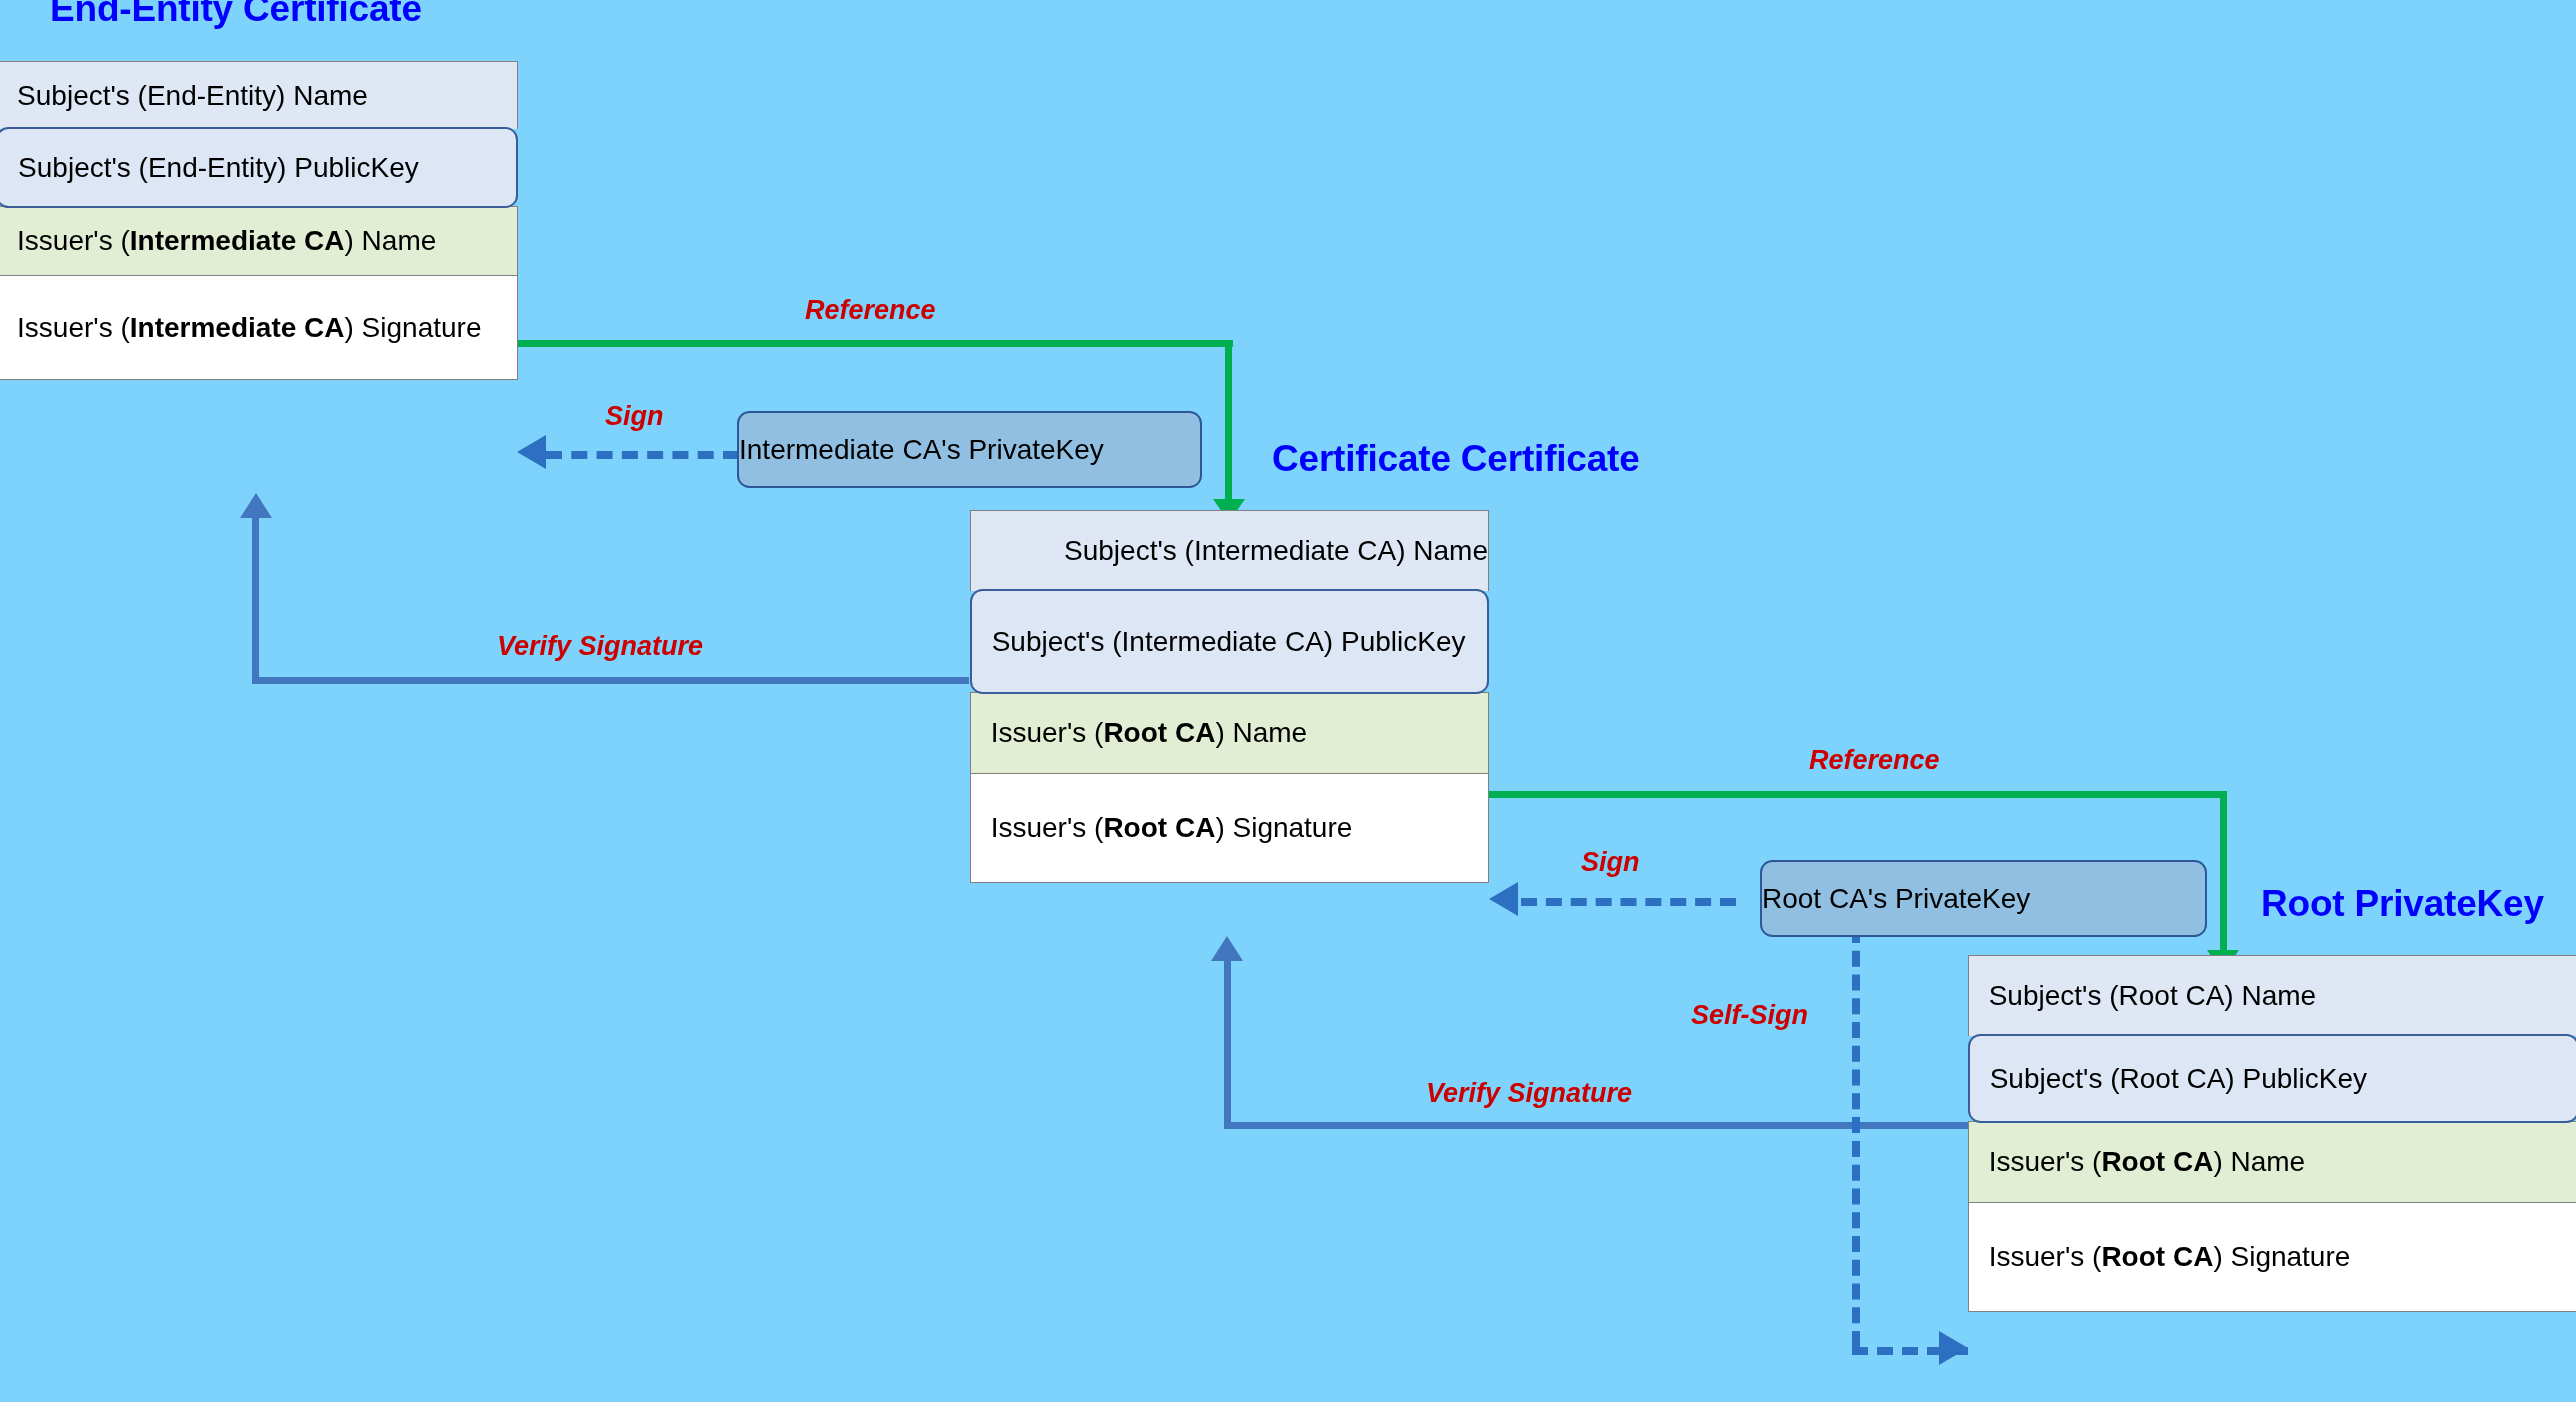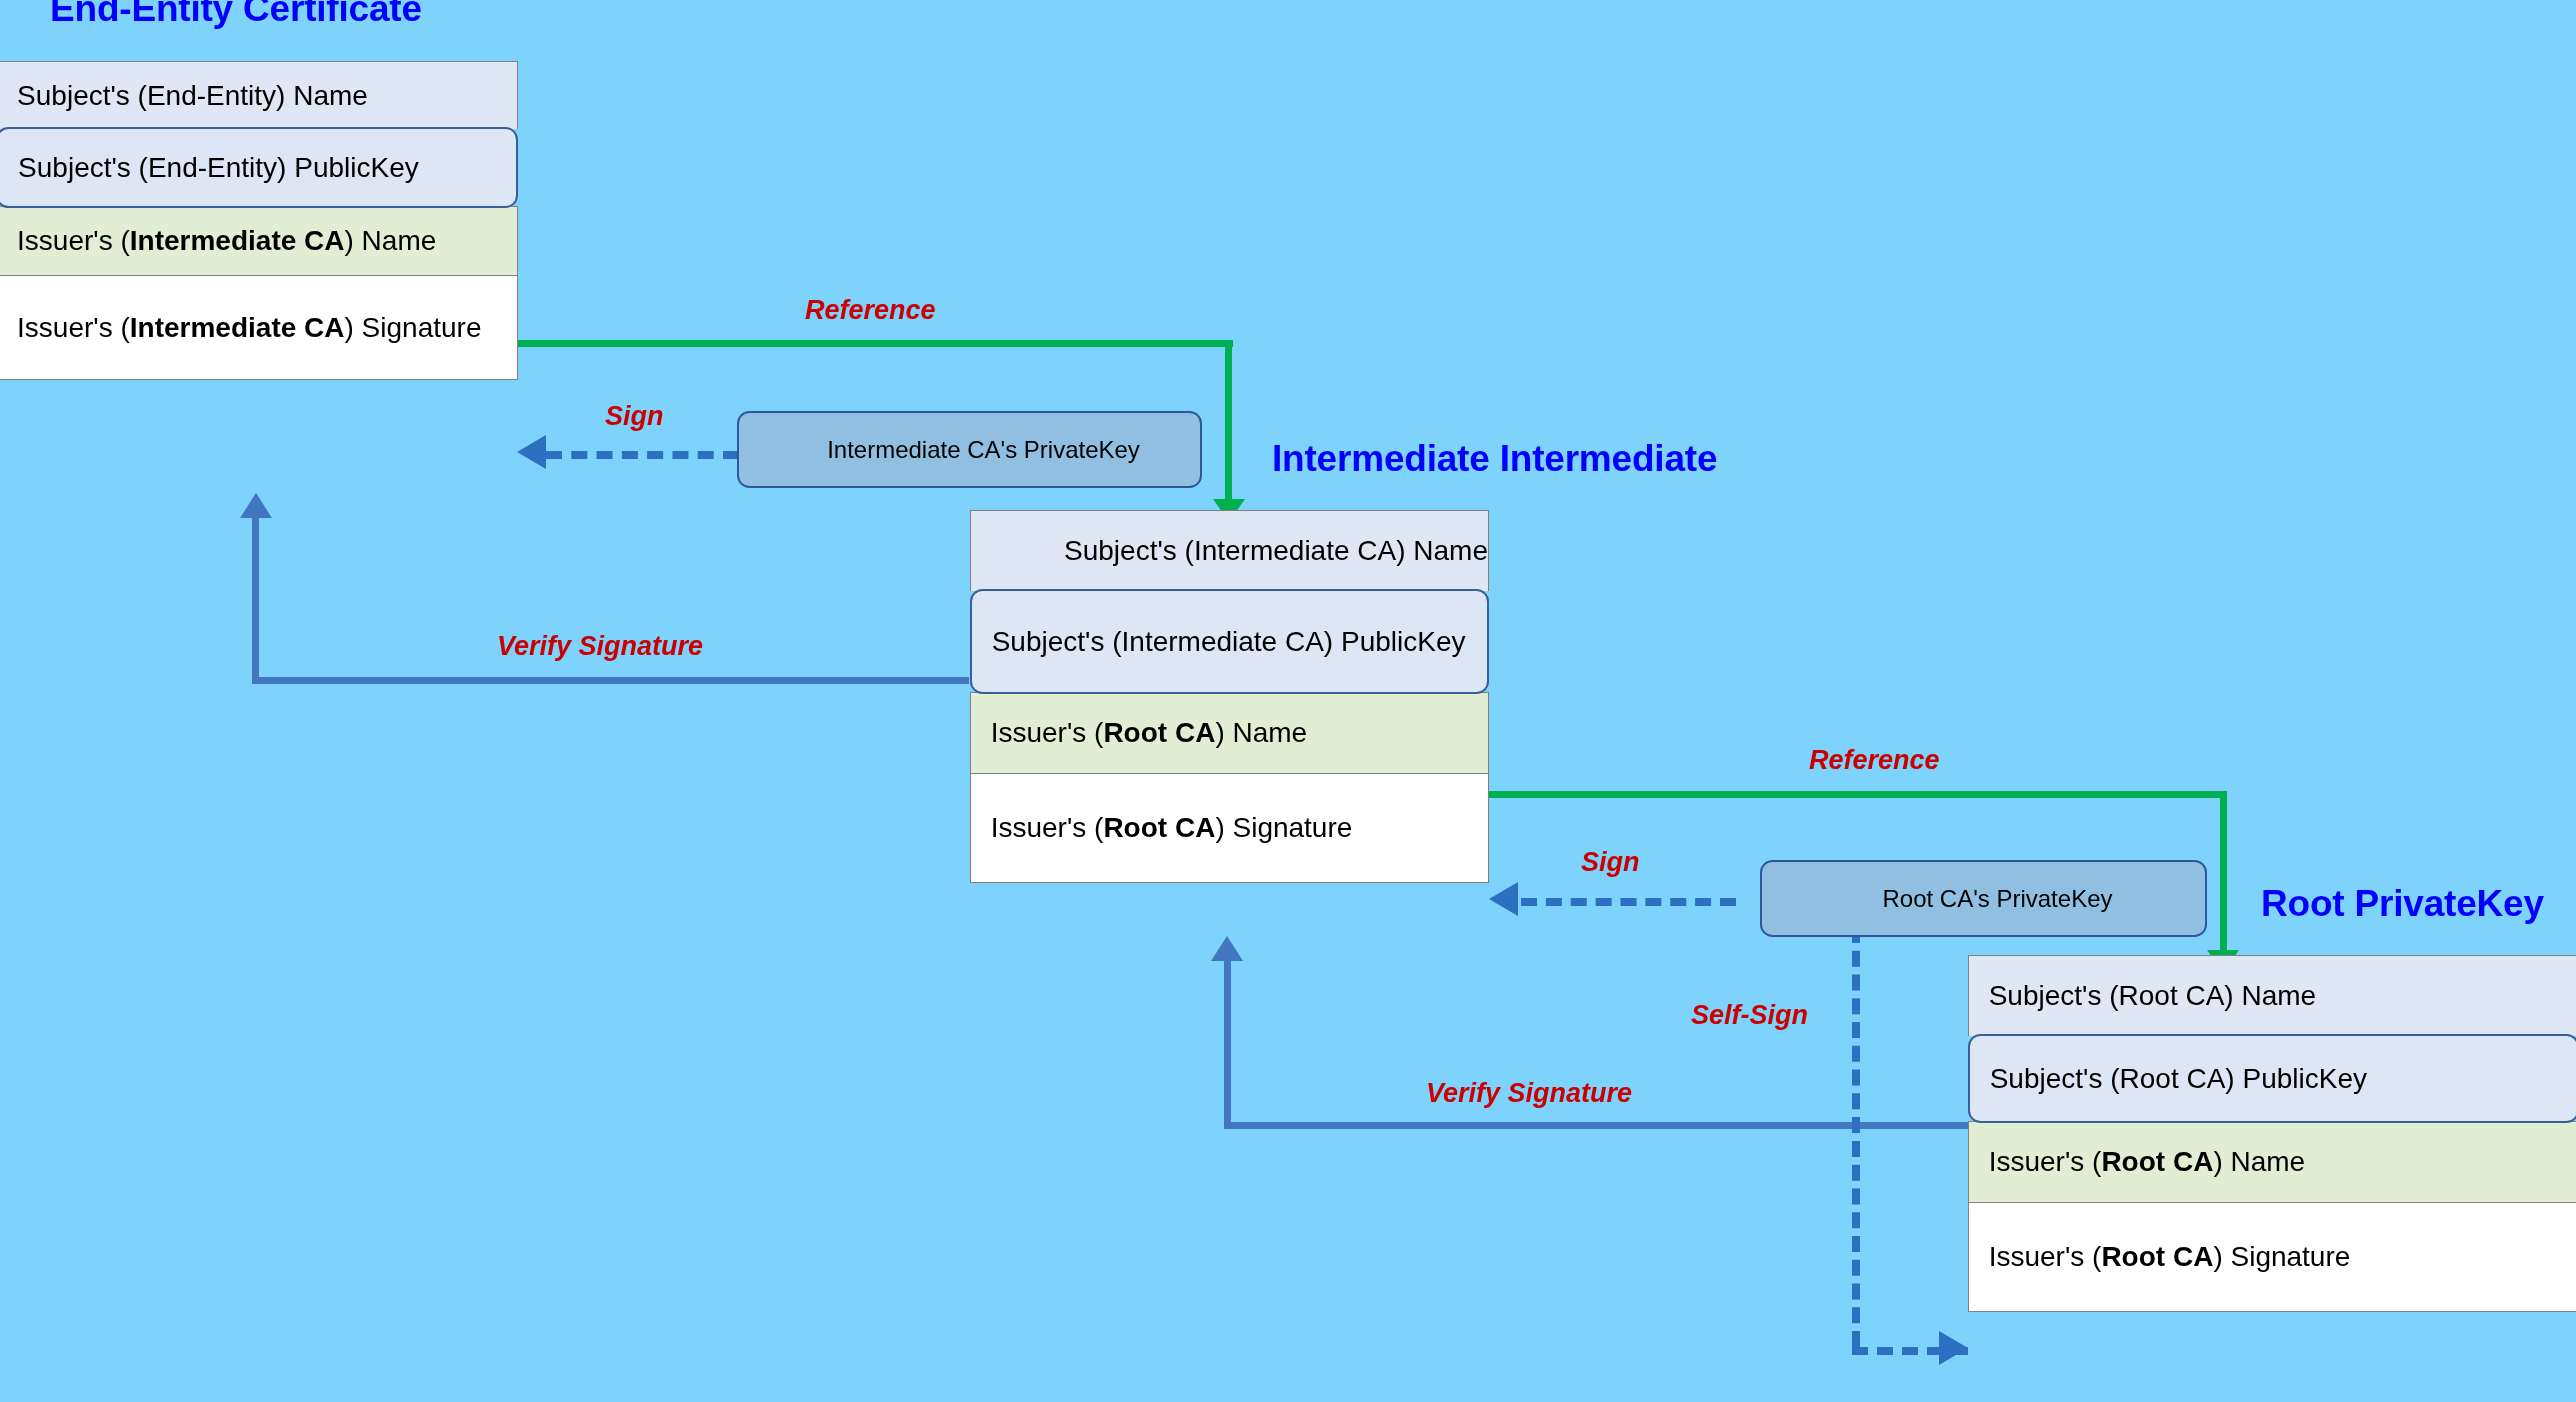--- a/index.html
+++ b/index.html
@@ -21,43 +21,43 @@
   .row .txt{padding-left:19.7px;}
   .row.name{background:#dee7f3;}
   .row.issuer{background:#e2eed3;}
   .row.sig{background:#ffffff;}
   .row.pubkey{background:#dce6f5;border:2.7px solid #3a5e99;border-radius:12.5px;
               position:relative;z-index:4;}
 
   
   .keybox{position:absolute;box-sizing:border-box;background:#91bfe1;
           border:2.7px solid #2d5797;border-radius:12.5px;
-          display:flex;align-items:center;justify-content:center;
-          font-size:24px;color:#000;white-space:nowrap;z-index:5;padding-left:28px;}
+          display:flex;align-items:center;justify-content:flex-start;
+          font-size:28px;color:#000;white-space:nowrap;z-index:5;}
 
   
   .ln{position:absolute;}
   .green{background:#00b050;}
   .blue{background:#4277c0;}
   .tri{position:absolute;width:0;height:0;}
 
   .dash-h{position:absolute;height:0;border-top:8px dashed #2d6fc0;}
   .dash-v{position:absolute;width:0;border-left:8px dashed #2d6fc0;}
 
   .edge-label{position:absolute;color:#cc0000;font-style:italic;font-weight:bold;
               font-size:27px;white-space:nowrap;z-index:6;}
 </style>
 </head>
 <body>
 
 <div id="stage">
 
   <div class="cert-title" style="left:50px;top:-12.5px;">End-Entity Certificate</div>
 
-  <div class="cert-title" style="left:1272px;top:438px;">Intermediate Intermediate</div>
+  <div class="cert-title" style="left:1272px;top:438px;">Certificate Certificate</div>
 
   <div class="cert-title" style="left:2261px;top:883px;">Root PrivateKey</div>
 
   <div class="ln green" style="left:517px;top:340px;width:716px;height:7.2px;z-index:2;"></div>
   <div class="ln green" style="left:1225px;top:340px;width:7.2px;height:163px;z-index:2;"></div>
   <div class="tri" style="left:1213px;top:499px;border-left:16px solid transparent;border-right:16px solid transparent;border-top:23px solid #00b050;z-index:2;"></div>
   <div class="edge-label" style="left:805px;top:295px;">Reference</div>
 
   <div class="dash-h" style="left:546px;top:451px;width:193px;z-index:3;"></div>
   <div class="tri" style="left:517px;top:435px;border-top:17px solid transparent;border-bottom:17px solid transparent;border-right:29px solid #2d6fc0;z-index:3;"></div>

